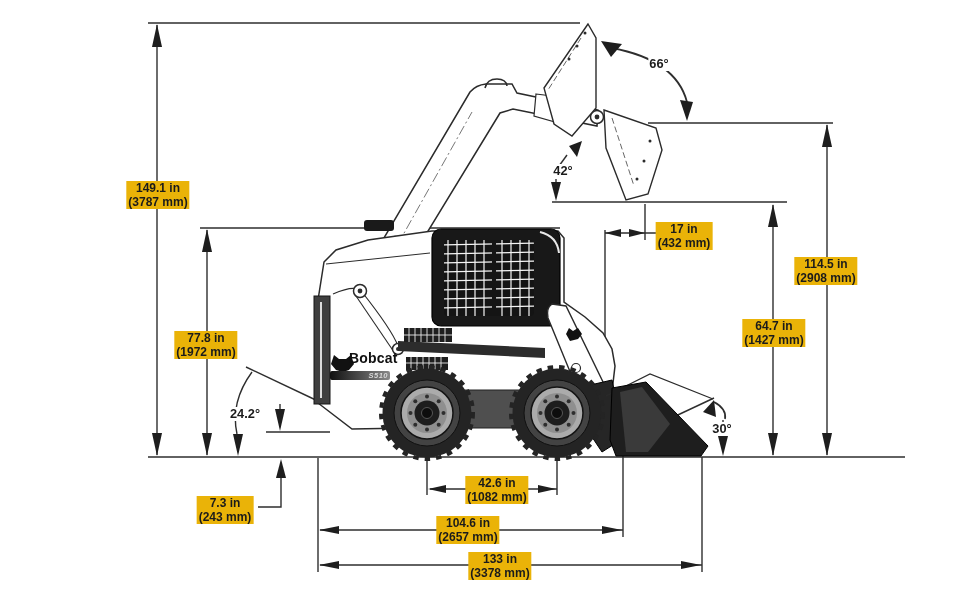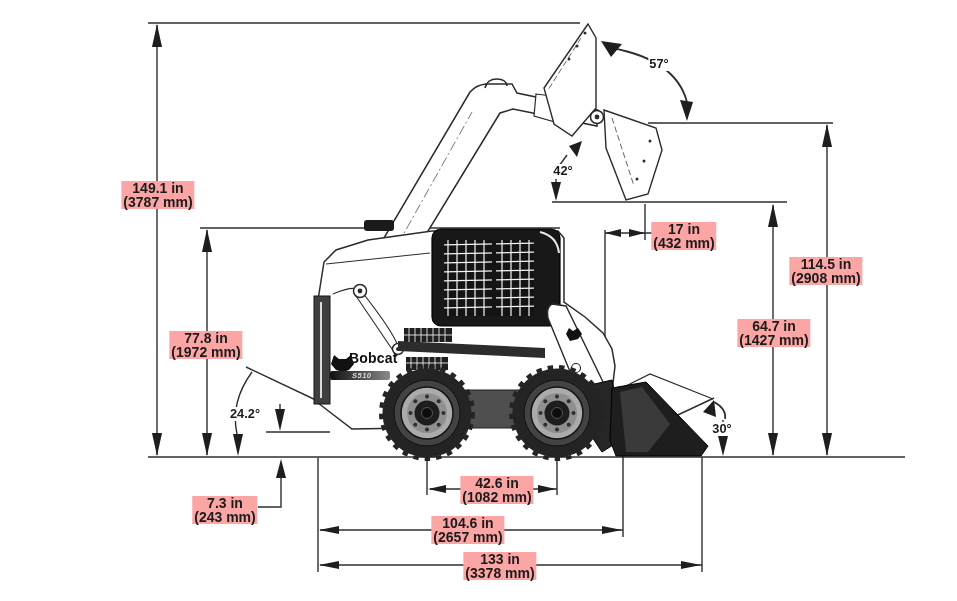--- a/index.html
+++ b/index.html
@@ -1,27 +1,27 @@
 <!DOCTYPE html>
 <html><head>
 <meta charset="utf-8">
 <style>
   html,body{margin:0;padding:0;background:#fff;}
   .canvas{position:relative;width:957px;height:601px;background:#ffffff;overflow:hidden;
           font-family:"Liberation Sans",sans-serif;}
   svg{position:absolute;left:0;top:0;}
   .dim{position:absolute;transform:translate(-50%,-50%);text-align:center;
-       font-family:"Liberation Sans",sans-serif;font-weight:bold;font-size:14px;line-height:14px;
-       color:#1b1b1b;background:#fca5a5;padding:0 2px;white-space:nowrap;}
+       font-family:"Liberation Sans",sans-serif;font-weight:bold;font-size:12px;line-height:14px;
+       color:#1b1b1b;background:#eab308;padding:0 2px;white-space:nowrap;}
   .angle{position:absolute;transform:translate(-50%,-50%);text-align:center;
        font-family:"Liberation Sans",sans-serif;font-weight:bold;font-size:12.8px;line-height:14px;
        color:#1b1b1b;background:#ffffff;padding:0 1px;white-space:nowrap;}
   .brand{position:absolute;left:349px;top:350px;font-family:"Liberation Sans",sans-serif;
        font-weight:800;font-size:14px;color:#101010;letter-spacing:.2px;}
-  .model{position:absolute;left:352px;top:371px;width:36px;
+  .model{position:absolute;left:352px;top:371px;width:36px;text-align:right;
        font-family:"Liberation Sans",sans-serif;font-style:italic;font-weight:bold;
        font-size:7.5px;color:#d9d9d9;letter-spacing:.5px;}
 </style>
 </head>
 <body>
 
 <div class="canvas">
 
 <svg width="957" height="601" viewBox="0 0 957 601">
 
@@ -290,21 +290,21 @@
 </div>
 <div class="dim" style="left:826px;top:271px">
   <div>114.5 in</div>
   <div>(2908 mm)</div>
 </div>
 <div class="dim" style="left:684px;top:236px">
   <div>17 in</div>
   <div>(432 mm)</div>
 </div>
 
-<div class="angle" style="left:659px;top:64px">57°</div>
+<div class="angle" style="left:659px;top:64px">66°</div>
 <div class="angle" style="left:563px;top:171px">42°</div>
 <div class="angle" style="left:722px;top:429px">30°</div>
 <div class="angle" style="left:245px;top:414px">24.2°</div>
 
 <div class="brand">Bobcat</div>
 <div class="model">S510</div>
 
 </div>
 
 </body></html>

